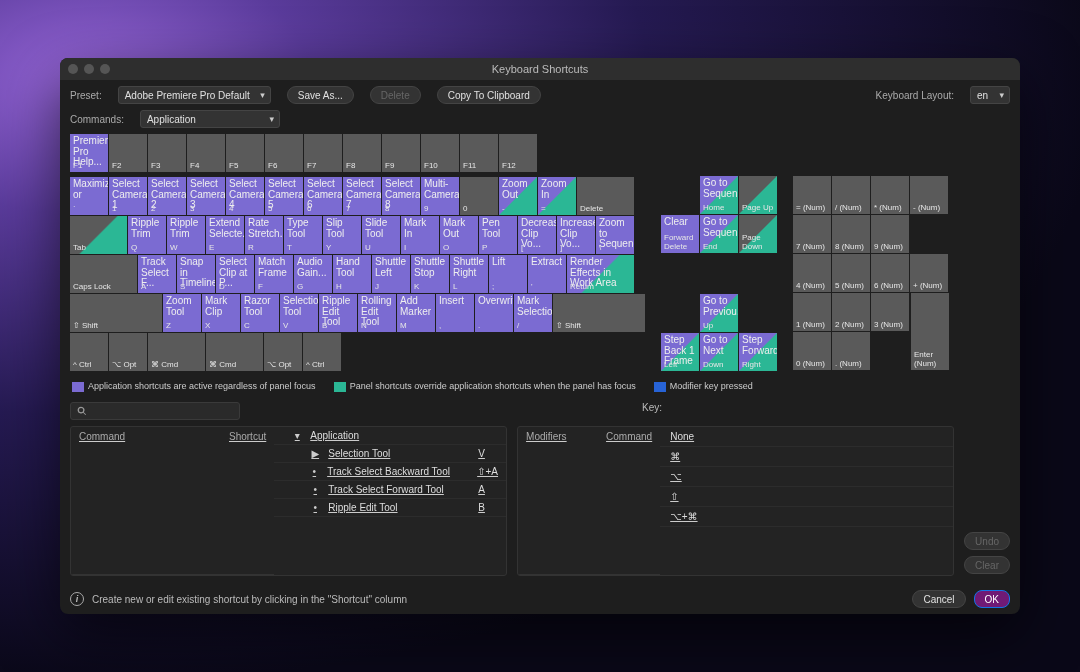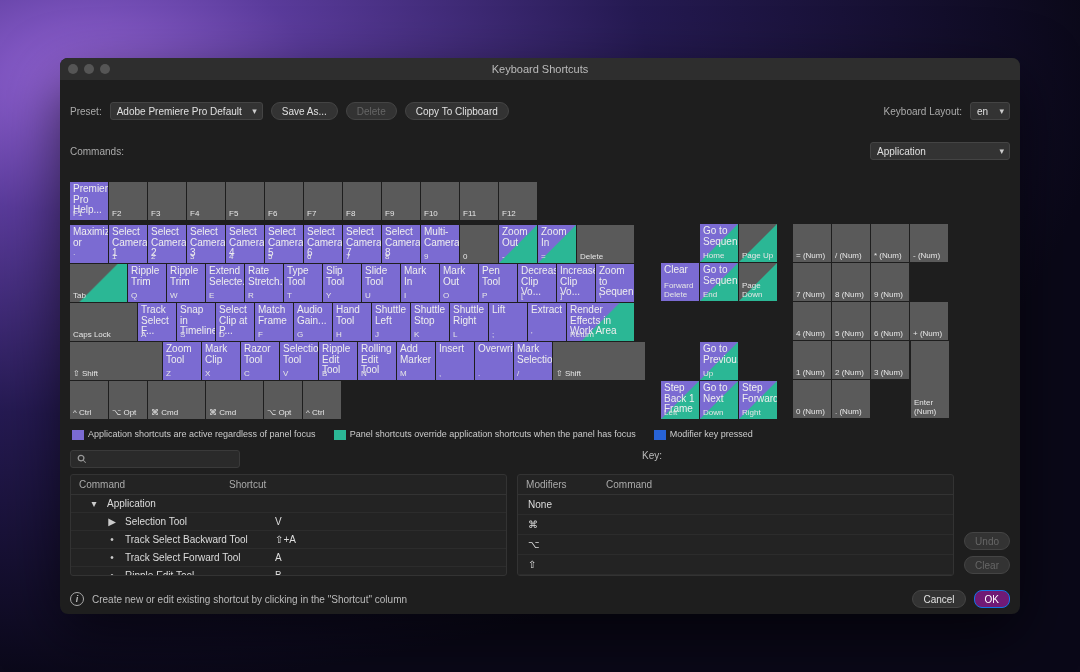--- a/index.html
+++ b/index.html
@@ -10,21 +10,21 @@
 }
 .window {
   width: 960px; height: 556px; background: #1e1e1e; border-radius: 8px;
   box-shadow: 0 20px 60px rgba(0,0,0,0.6); overflow: hidden; color: #ccc;
   font-size: 10px; display: flex; flex-direction: column;
 }
 .titlebar { display:flex; align-items:center; height:22px; background:#2e2e2e; position:relative; }
 .titlebar .dots { position:absolute; left:8px; display:flex; gap:6px; }
 .titlebar .dots span { width:10px; height:10px; border-radius:50%; background:#555; display:block; }
 .titlebar .title { margin:0 auto; font-size:11px; color:#bbb; }
-.toolbar { display:flex; align-items:center; padding:22px 10px; gap:8px; font-size:10px;justify-content:space-between; }
+.toolbar { display:flex; align-items:center; padding:6px 10px; gap:16px; font-size:10px; }
 .toolbar .spacer { flex:1; }
 label.flab { color:#aaa; font-size:10px; }
 .select { background:#333; border:1px solid #444; border-radius:3px; padding:2px 20px 2px 6px; color:#e0e0e0; font-size:10px; position:relative; min-width:140px; display:inline-flex; align-items:center; height:18px; }
 .select.small { min-width:40px; }
 .select::after { content:"▾"; position:absolute; right:5px; font-size:9px; color:#ccc; }
 .btn { background:#333; border:1px solid #444; border-radius:10px; padding:2px 10px; color:#e0e0e0; font-size:10px; height:18px; display:inline-flex; align-items:center; cursor:pointer; }
 .btn.dis { color:#666; }
 .primary { background:#701a75; border-color:#1473e6; color:#fff;border-radius:8px; }
 .body { flex:1; display:flex; flex-direction:column; padding:0 10px 8px; gap:6px; overflow:hidden; }
 
@@ -50,21 +50,21 @@
 .swatch { width:12px; height:10px; display:inline-block; margin-right:4px; vertical-align:middle; }
 .s-app { background:#7b6bd2; } .s-panel { background:#2bb795; } .s-mod { background:#2763d6; }
 
 .search-row { display:flex; }
 .search { display:flex; align-items:center; background:#2a2a2a; border:1px solid #3a3a3a; border-radius:3px; width:170px; height:18px; padding:0 6px; gap:5px; }
 .search svg { width:10px; height:10px; fill:#999; }
 .search input { background:transparent; border:0; outline:0; color:#eee; font-size:10px; flex:1; }
 .keylabel { margin-left:auto; margin-right:348px; color:#bbb; }
 
 .lists { flex:1; display:flex; gap:10px; overflow:hidden; }
-.list { flex:1; background:#232323; border:1px solid #333; border-radius:3px; display:flex; flex-direction:column; overflow:hidden; }
+.list { flex:1; background:#232323; border:1px solid #333; border-radius:3px; display:flex; flex-direction:row; overflow:hidden;text-decoration:underline; }
 .list-head { display:flex; padding:4px 8px; color:#aaa; font-size:10px; border-bottom:1px solid #333; }
 .list-body { flex:1; overflow:auto; }
 .row { display:flex; align-items:center; padding:3px 8px; font-size:10px; color:#ddd; border-bottom:1px solid #2c2c2c; }
 .row .ic { width:14px; text-align:center; margin-right:6px; color:#ccc; font-size:10px; }
 .row .col1 { flex:0 0 150px; }
 .row .col2 { flex:1; }
 .list.right .row { padding:4px 10px; }
 .side-btns { display:flex; flex-direction:column; gap:6px; justify-content:flex-end; padding-bottom:2px; }
 
 .footer { display:flex; align-items:center; padding:6px 10px; gap:8px; font-size:10px; color:#bbb; }

